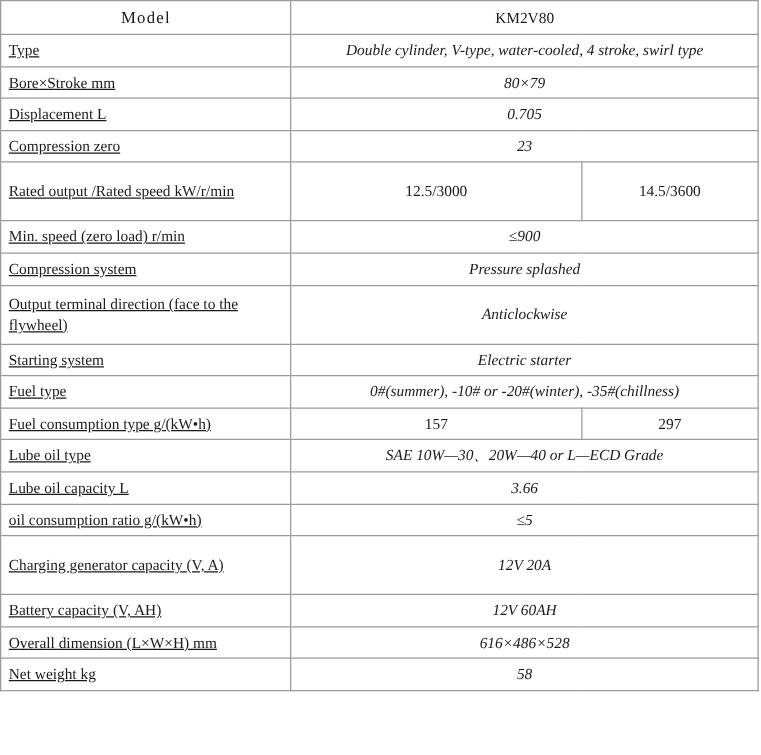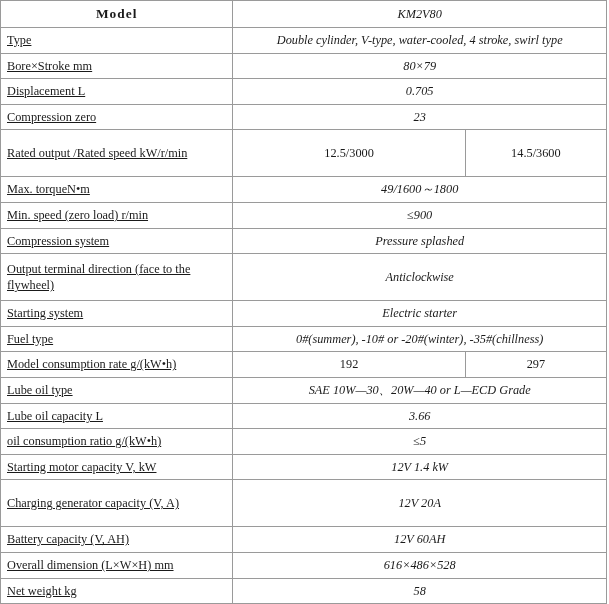--- a/index.html
+++ b/index.html
@@ -31,27 +31,26 @@
     text-align: left;
     width: 232px;
     text-decoration: underline;
   }
   .value-cell {
     text-align: center;
     font-style: italic;
   }
   .model-label {
     text-align: center;
-    font-weight: bold;
+    font-weight: normal;
     letter-spacing: 1px;
     font-size: 13.4px;
   }
   .model-value {
     text-align: center;
-    font-style: italic;
   }
   .tall {
     height: 38px;
   }
   .two-line {
     line-height: 1.5;
   }
   .split-left, .split-right {
     text-align: center;
   }
@@ -86,63 +85,55 @@
     <tr>
       <td class="label-cell">Compression zero</td>
       <td class="value-cell" colspan="2">23</td>
     </tr>
     <tr>
       <td class="label-cell tall">Rated output   /Rated speed kW/r/min</td>
       <td class="split-left">12.5/3000</td>
       <td class="split-right">14.5/3600</td>
     </tr>
     <tr>
-      <td class="label-cell">Max. torqueN•m</td>
-      <td class="value-cell" colspan="2">49/1600～1800</td>
-    </tr>
-    <tr>
       <td class="label-cell">Min. speed (zero load)  r/min</td>
       <td class="value-cell" colspan="2">≤900</td>
     </tr>
     <tr>
       <td class="label-cell">Compression system</td>
       <td class="value-cell" colspan="2">Pressure splashed</td>
     </tr>
     <tr>
       <td class="label-cell tall">Output terminal direction (face to the flywheel)</td>
       <td class="value-cell" colspan="2">Anticlockwise</td>
     </tr>
     <tr>
       <td class="label-cell">Starting system</td>
       <td class="value-cell" colspan="2">Electric starter</td>
     </tr>
     <tr>
       <td class="label-cell">Fuel type</td>
       <td class="value-cell" colspan="2">0#(summer), -10# or -20#(winter), -35#(chillness)</td>
     </tr>
     <tr>
-      <td class="label-cell">Model consumption rate  g/(kW•h)</td>
-      <td class="split-left">192</td>
+      <td class="label-cell">Fuel consumption type  g/(kW•h)</td>
+      <td class="split-left">157</td>
       <td class="split-right">297</td>
     </tr>
     <tr>
       <td class="label-cell">Lube oil type</td>
       <td class="value-cell" colspan="2">SAE 10W—30、20W—40 or L—ECD Grade</td>
     </tr>
     <tr>
       <td class="label-cell">Lube oil capacity  L</td>
       <td class="value-cell" colspan="2">3.66</td>
     </tr>
     <tr>
       <td class="label-cell">oil consumption ratio g/(kW•h)</td>
       <td class="value-cell" colspan="2">≤5</td>
-    </tr>
-    <tr>
-      <td class="label-cell">Starting motor capacity  V, kW</td>
-      <td class="value-cell" colspan="2">12V  1.4 kW</td>
     </tr>
     <tr>
       <td class="label-cell tall">Charging generator capacity (V, A)</td>
       <td class="value-cell" colspan="2">12V   20A</td>
     </tr>
     <tr>
       <td class="label-cell">Battery capacity (V, AH)</td>
       <td class="value-cell" colspan="2">12V   60AH</td>
     </tr>
     <tr>

